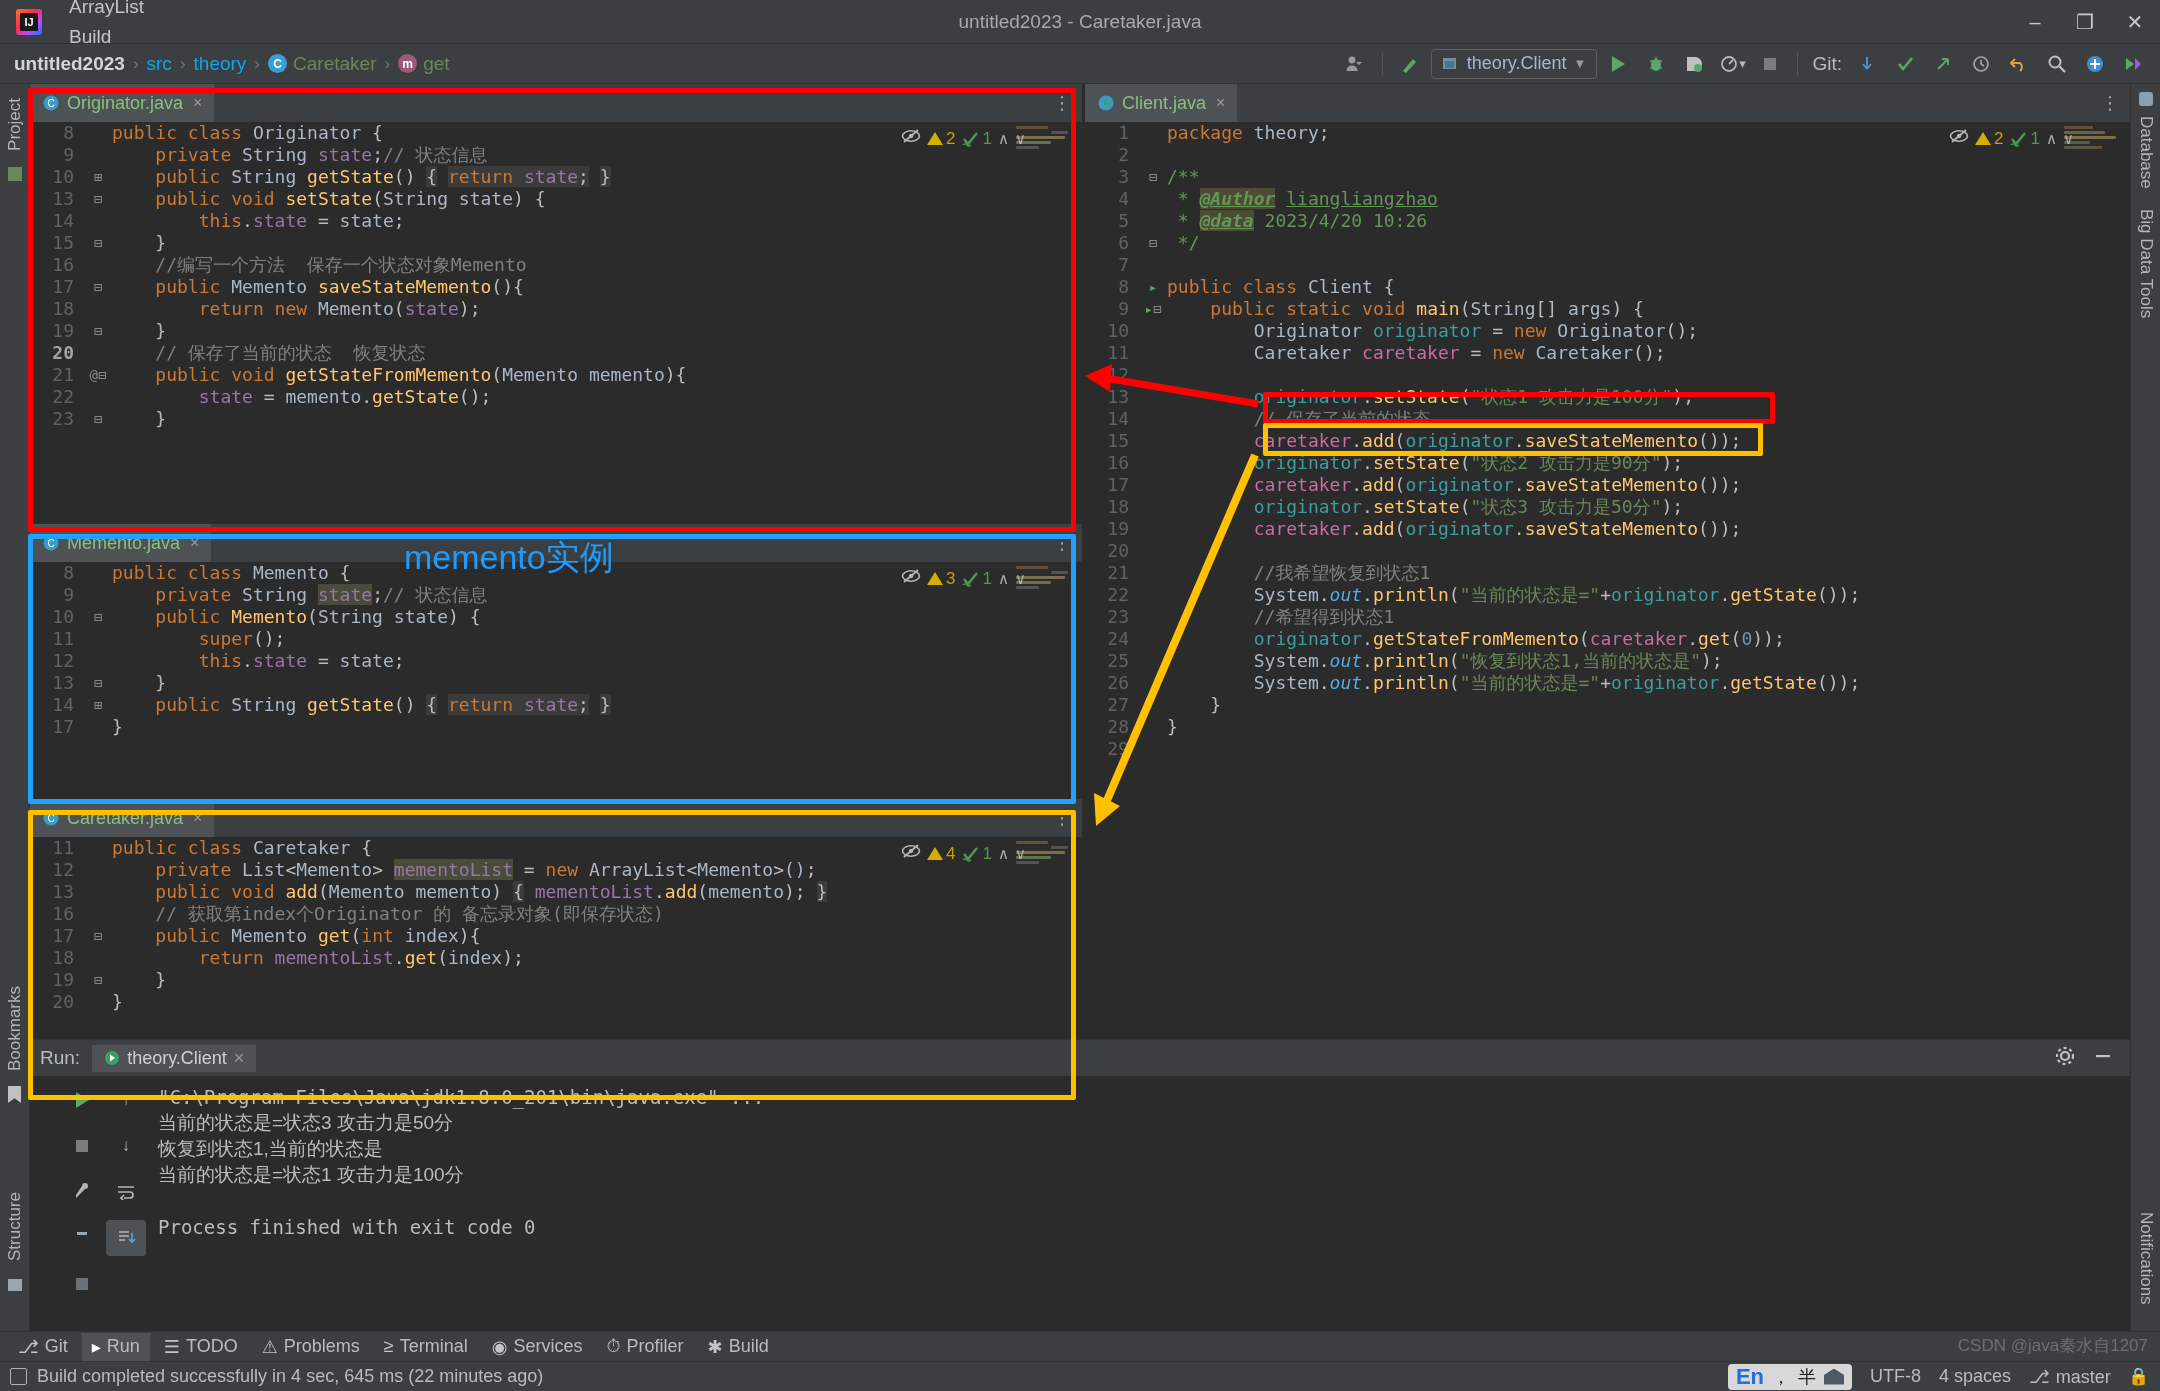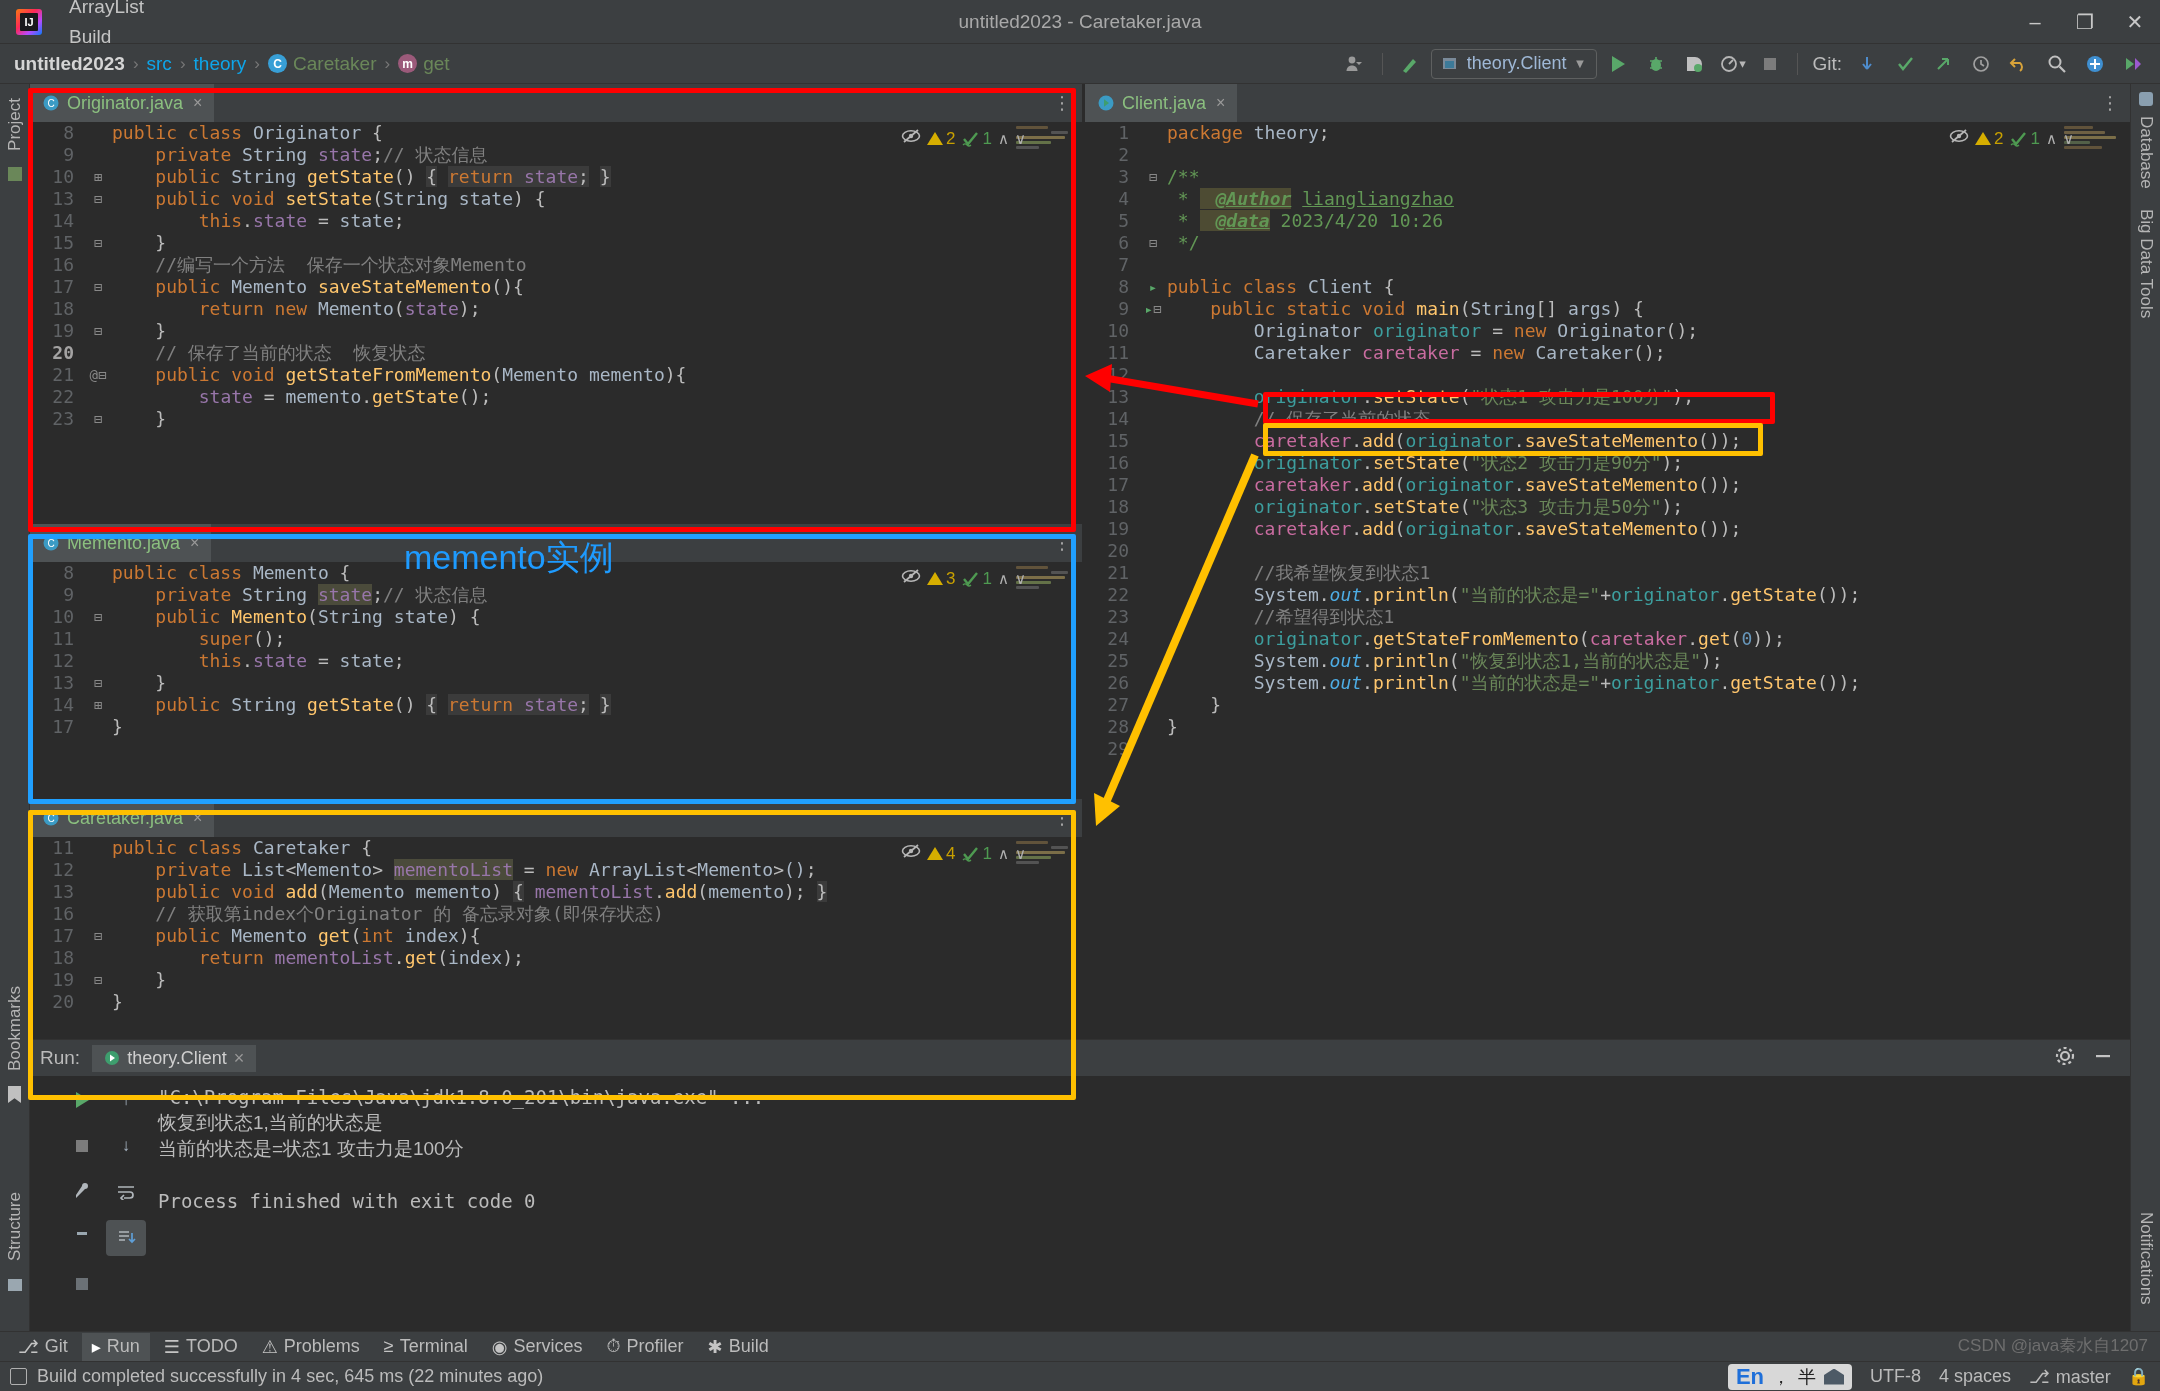--- a/index.html
+++ b/index.html
@@ -73,21 +73,21 @@
 
   
   .kw{color:#cc7832;}
   .cls{color:#a9b7c6;}
   .fn{color:#ffc66d;} .fld{color:#9876aa;} .str{color:#6a8759;}
   .cmt{color:#808080;} .num{color:#6897bb;}
   .par{color:#a9b7c6;} .stat{color:#4eade5;}
   .meth{color:#ffc66d;}
   .var-o{color:#3d9e9e;} .var-c{color:#c96ca0;}
   .hl-soft{background:#3b3b3b;} .hl-ident{background:#4b4b3b;}
-  .doc{color:#629755;} .doctag{color:#629755;font-weight:bold;font-style:italic;text-decoration:underline;background:#4d4b33;padding-left:16px;}
+  .doc{color:#629755;} .doctag{color:#629755;font-weight:bold;font-style:italic;text-decoration:underline;background:#4d4b33;}
 
   
   .anno-box{position:absolute;border-style:solid;pointer-events:none;z-index:20;border-radius:2px;}
   .anno-red{border-color:#ff0000;border-width:5px;}
   .anno-blue{border-color:#20a0ff;border-width:5px;}
   .anno-yellow{border-color:#ffc000;border-width:5px;}
   .anno-label{position:absolute;z-index:21;color:#1e9bff;font-size:34px;font-family:"Liberation Sans",sans-serif;}
 
   
   #runpanel{position:absolute;left:30px;right:30px;bottom:60px;height:292px;background:#2b2b2b;border-top:1px solid #323232;}
@@ -801,20 +801,21 @@
       <div class="rt-btn" style="background:#4e5254;border-radius:4px;">
           <svg width="20" height="18" viewBox="0 0 20 18">
             <path d="M3 3h10M3 7h10M3 11h6" stroke="#b0b6bb" stroke-width="1.7"></path>
             <path d="M16 4v9M13 10l3 3 3-3" stroke="#5f9ed6" stroke-width="1.7" fill="none"></path>
           </svg>
         </div>
     </div>
   </div>
   <div id="console">
       <div class="oline mono" style="color: rgb(187, 187, 187);">"C:\Program Files\Java\jdk1.8.0_201\bin\java.exe" ...</div>
+      <div class="oline">当前的状态是=状态3 攻击力是50分</div>
       <div class="oline">恢复到状态1,当前的状态是</div>
       <div class="oline">当前的状态是=状态1 攻击力是100分</div>
       <div class="oline"></div>
       <div class="oline mono">Process finished with exit code 0</div>
     </div>
 </div>
 
 <div id="twbar">
     <div class="twitem">
       <span style="color:#c4c4c4">⎇</span>

